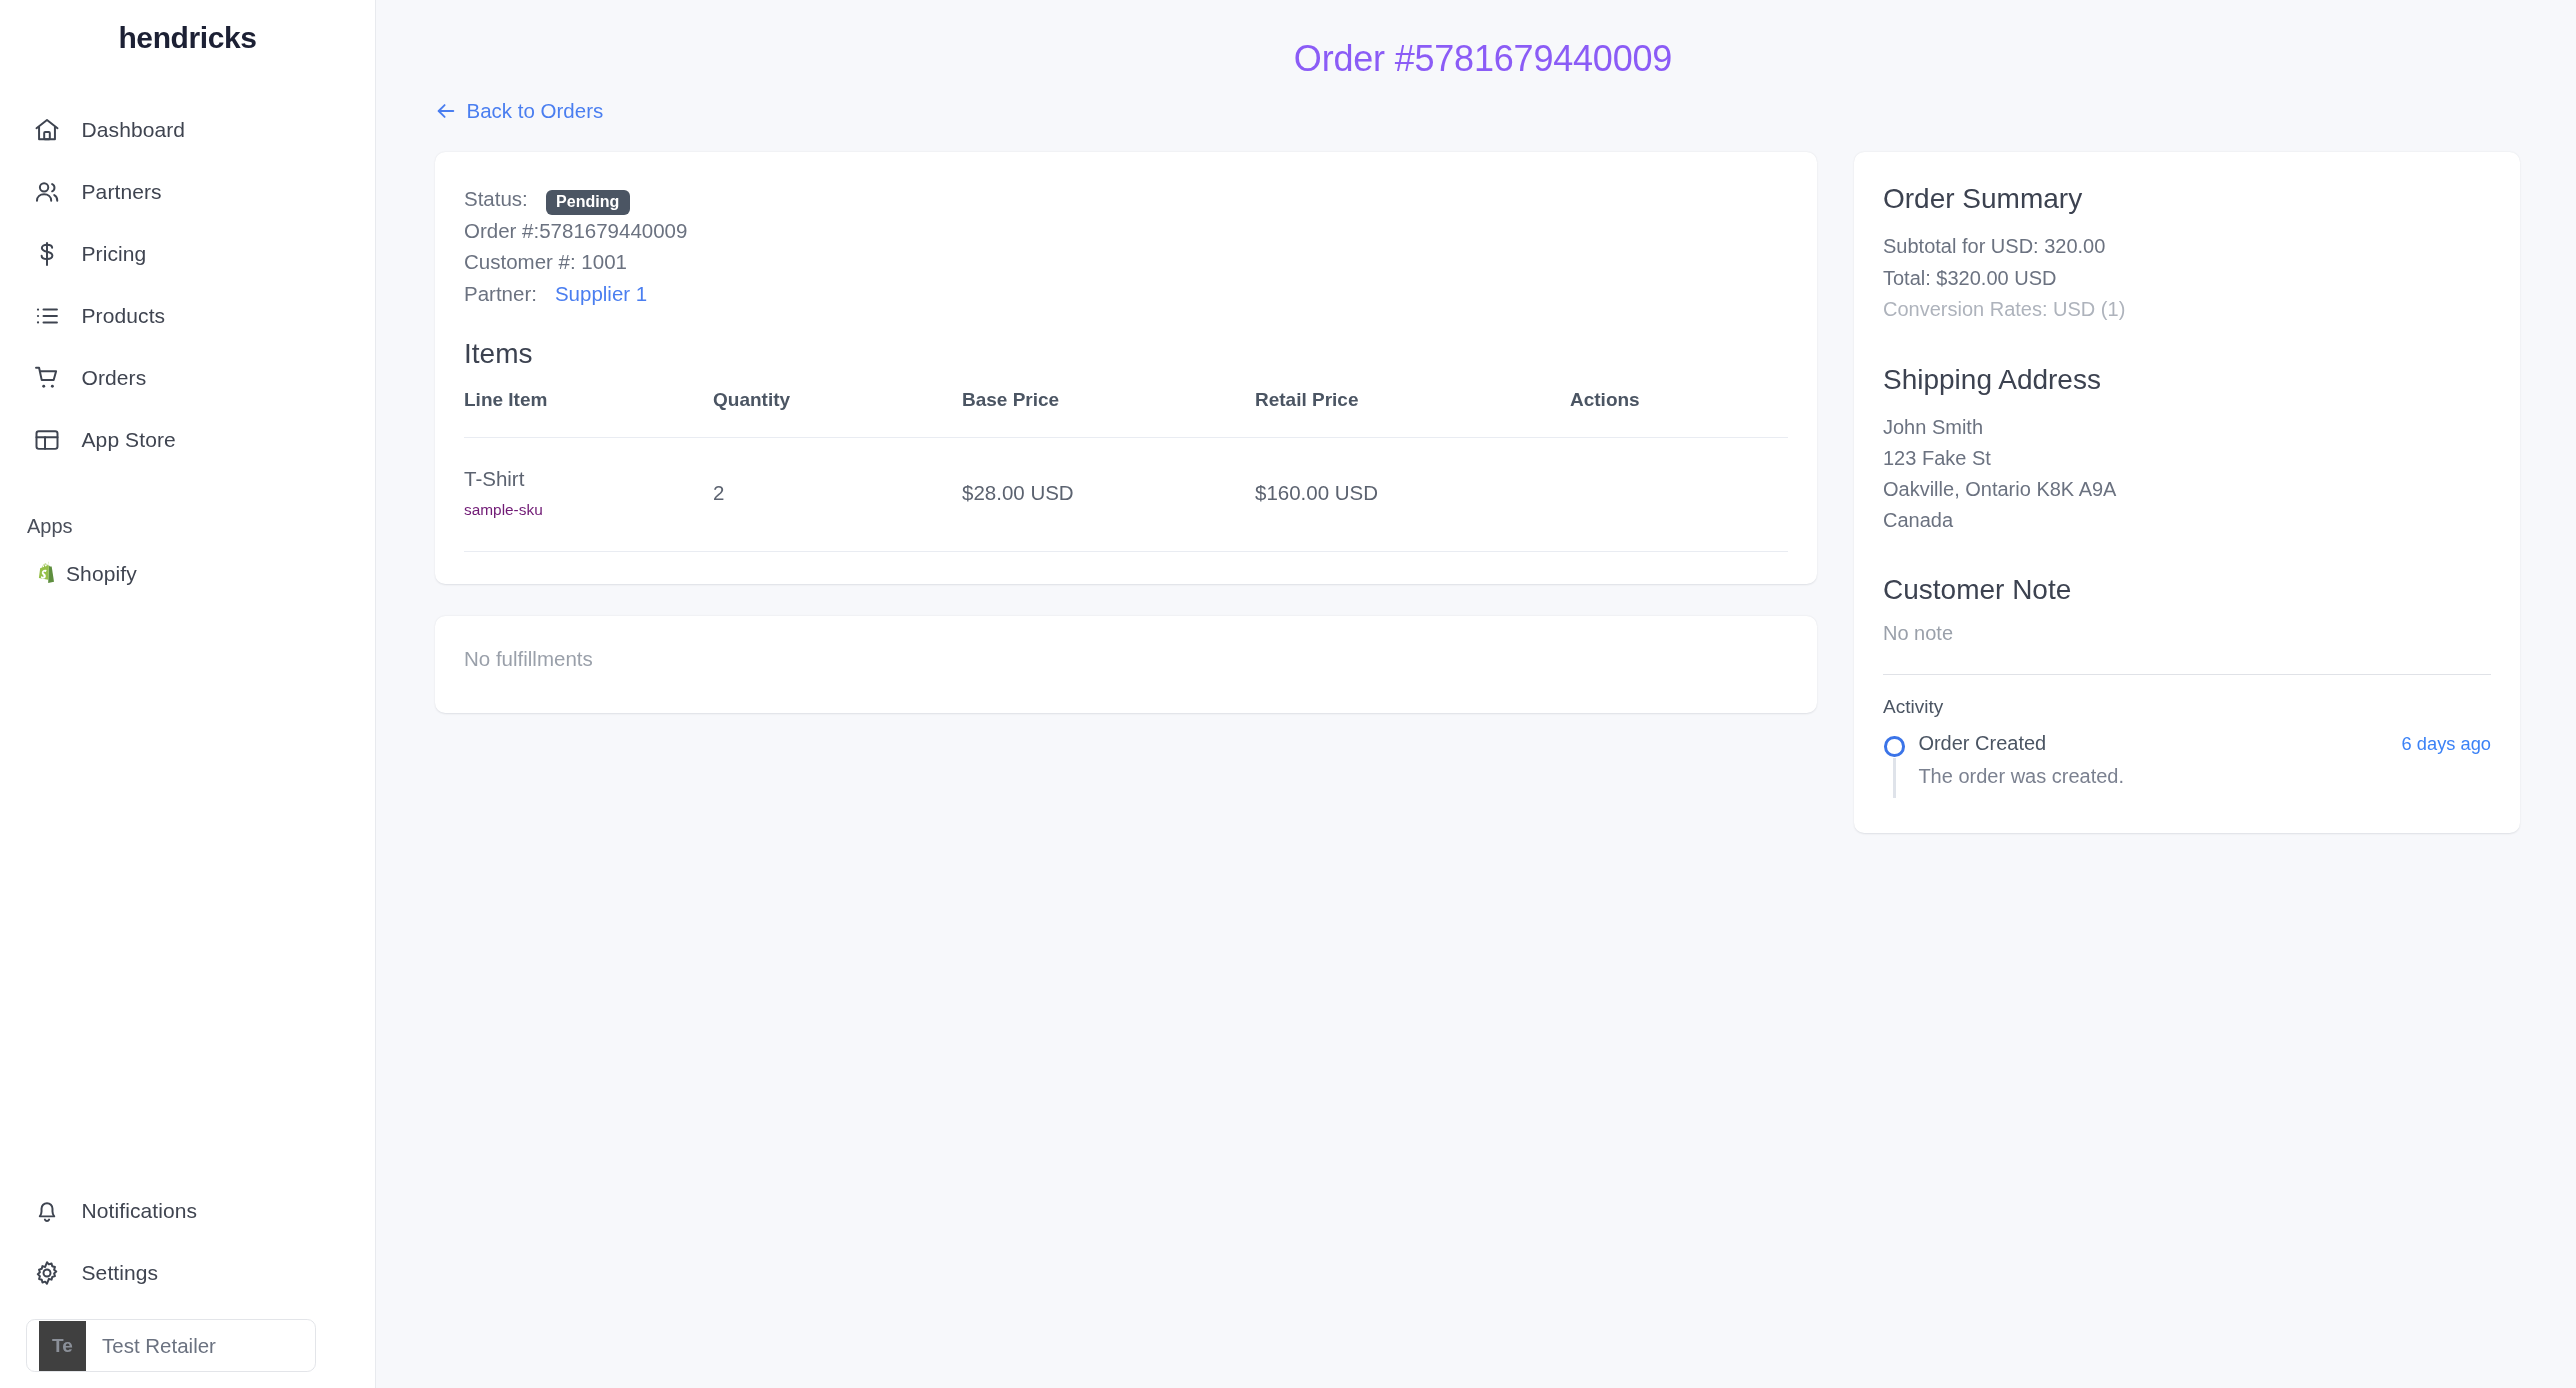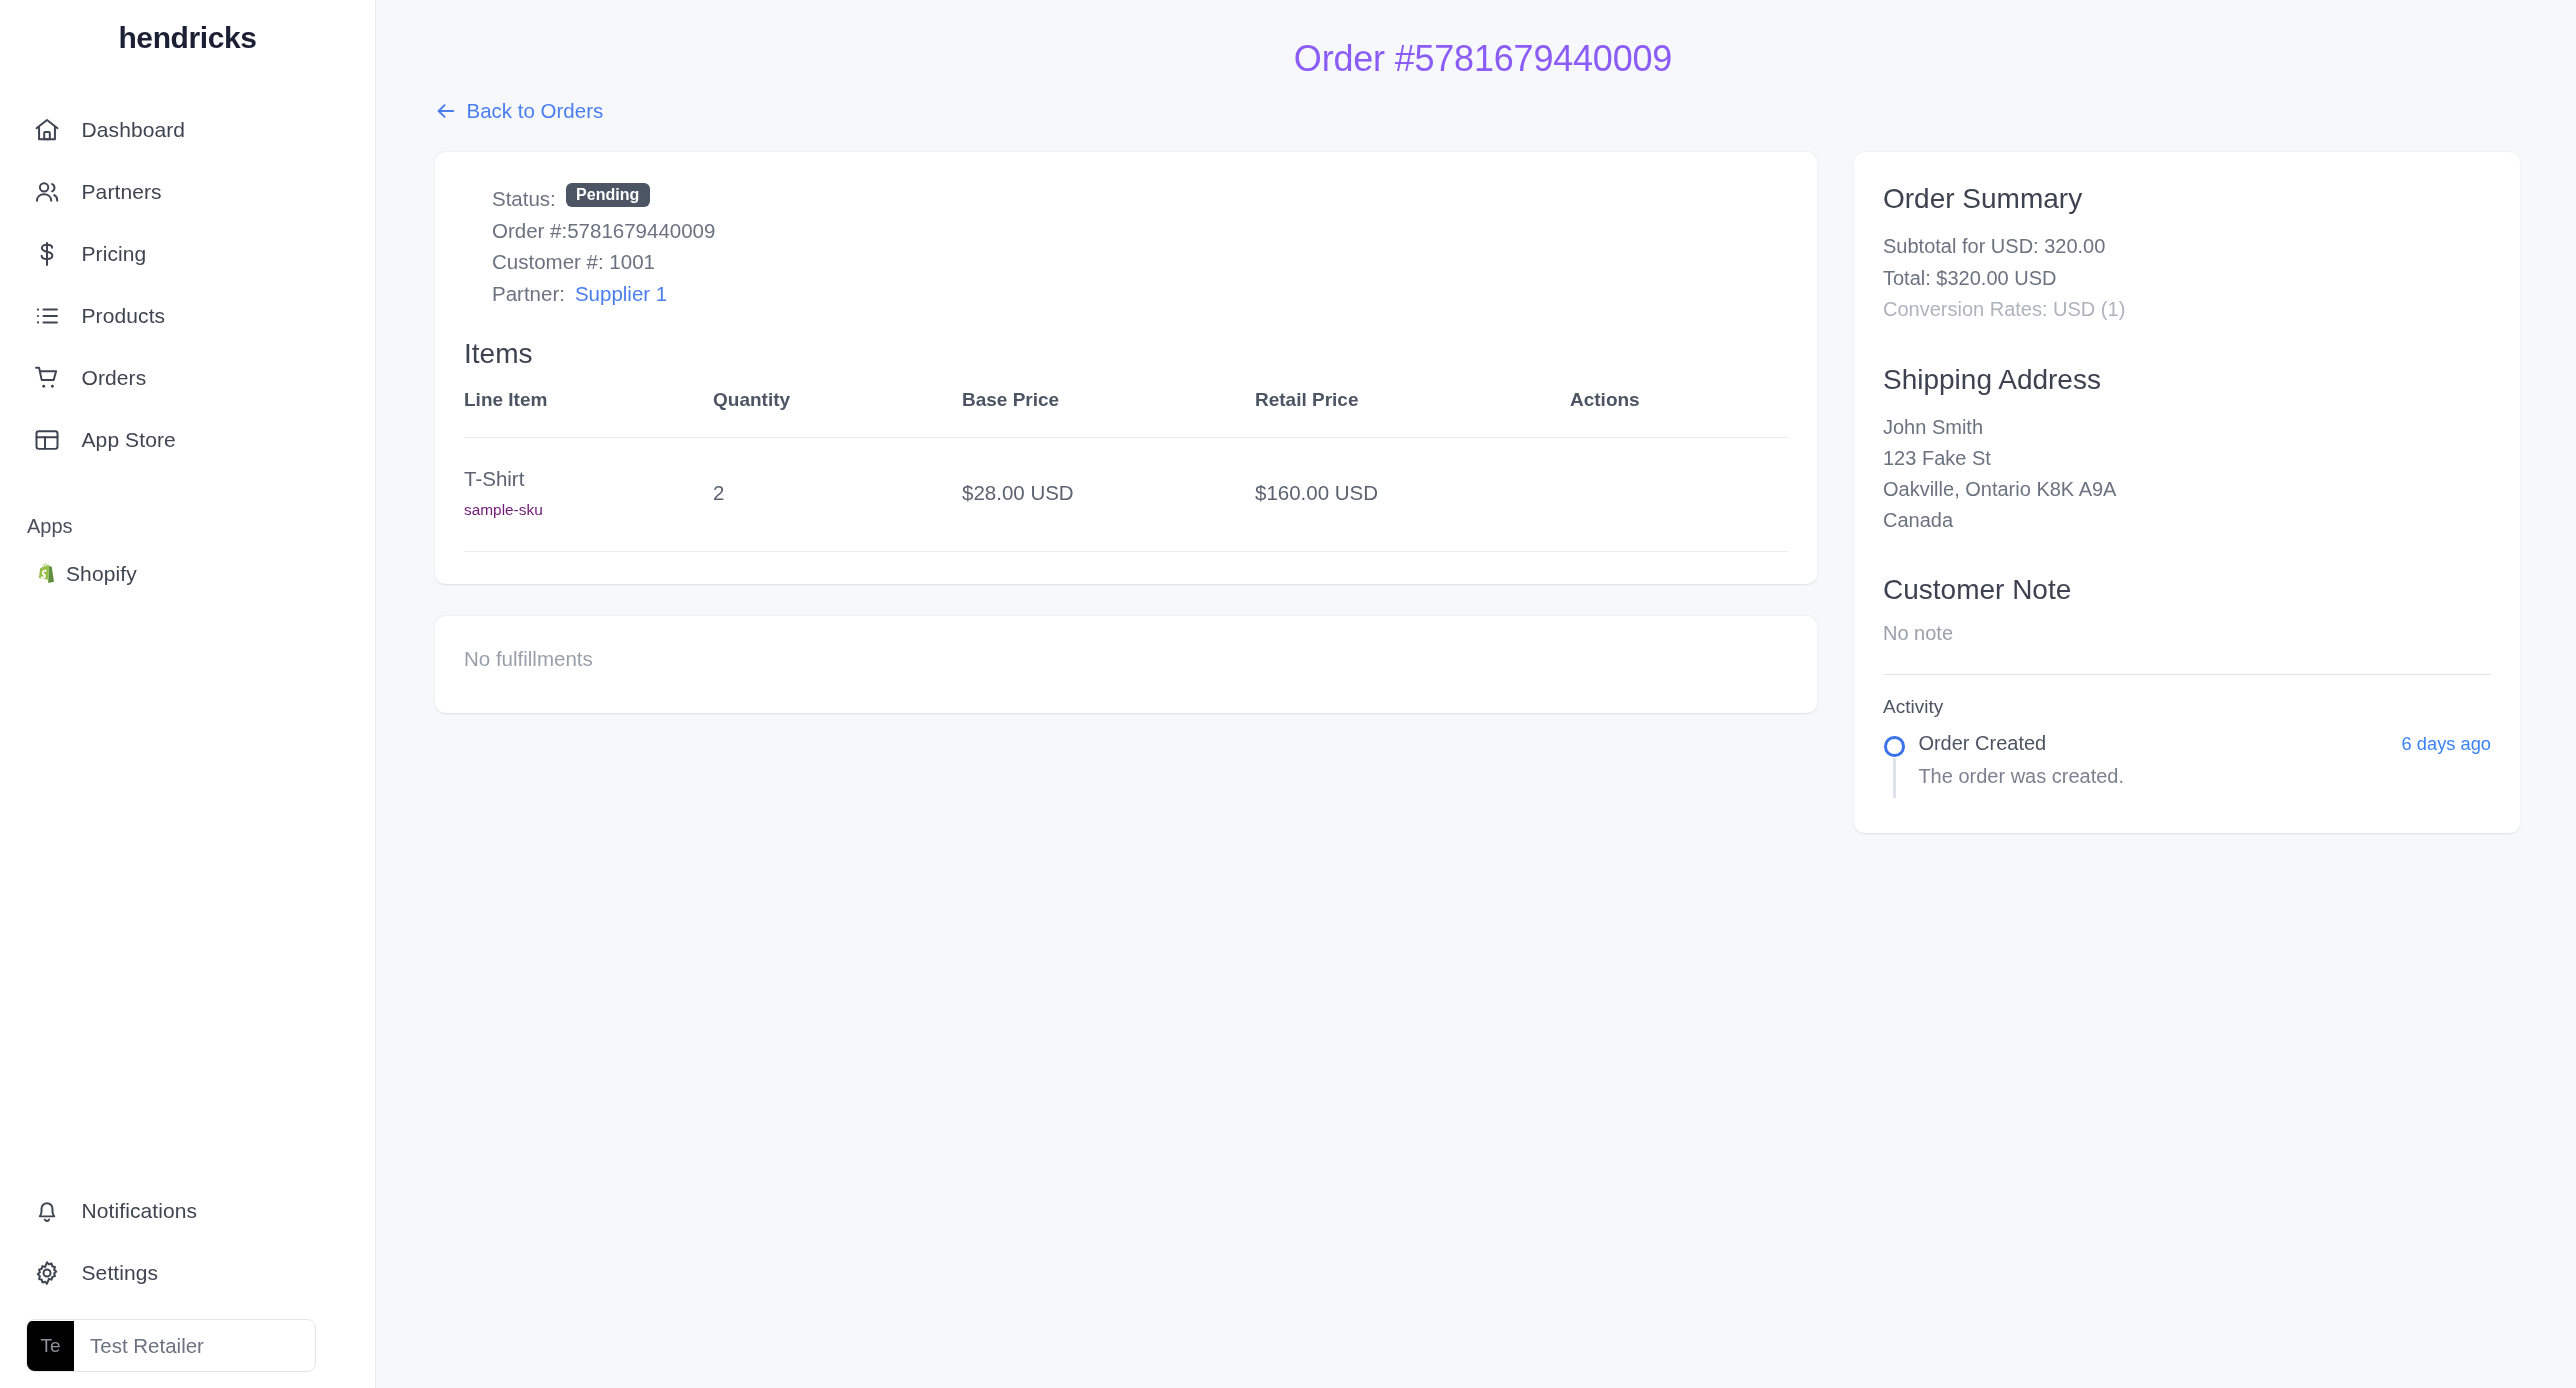--- a/index.html
+++ b/index.html
@@ -95,28 +95,29 @@
     border-radius: 8.8px;
     display: flex;
     align-items: center;
     overflow: hidden;
     cursor: pointer;
     background: #fff;
   }
   .retailer-avatar {
     width: 47px;
     height: 50px;
-    background: #000000;
+    background: #404040;
     color: #8b9099;
     font-size: 19px;
-    font-weight: 400;
+    font-weight: 700;
     display: flex;
     align-items: center;
     justify-content: center;
     flex: 0 0 47px;
+    margin-left: 12px;
   }
   .retailer-name {
     font-size: 20.5px;
     color: #6b7280;
     padding-left: 16px;
   }
 
   
   .main {
     flex: 1 1 auto;
@@ -158,23 +159,22 @@
     border-radius: 10.3px;
     box-shadow: 0 0.7px 2.2px rgba(16,24,40,0.07), 0 0.7px 1.5px rgba(16,24,40,0.04);
   }
   .card-order { padding: 31px 29px 32px 29px; }
 
   .meta-line {
     font-size: 20.5px;
     color: #6b7280;
     line-height: 31.5px;
     display: flex;
-    align-items: flex-start;
-    gap: 10px;
-    margin-left: 28px;
+    align-items: flex-end;
+    gap: 18px;
   }
   .status-badge {
     display: inline-block;
     background: #4b5563;
     color: #ffffff;
     font-size: 16px;
     font-weight: 700;
     border-radius: 5.9px;
     padding: 3.7px 10.3px 4.4px 10.3px;
     line-height: 1;

